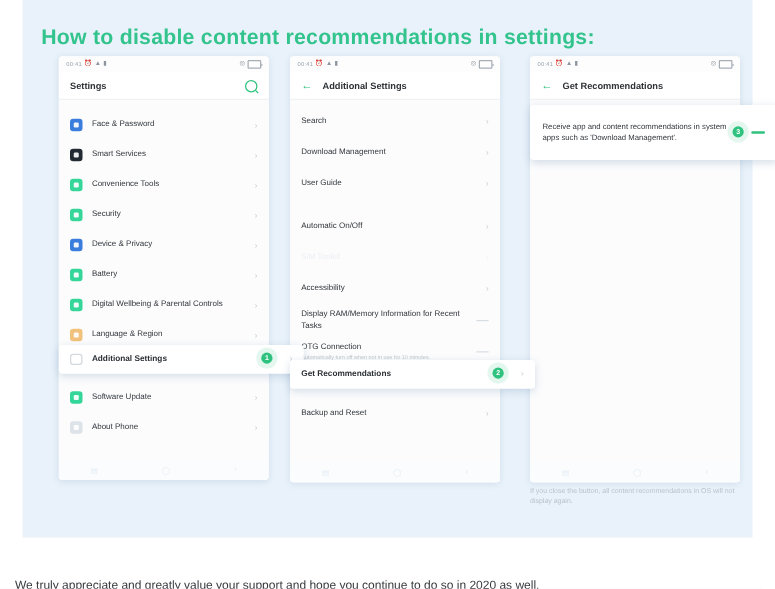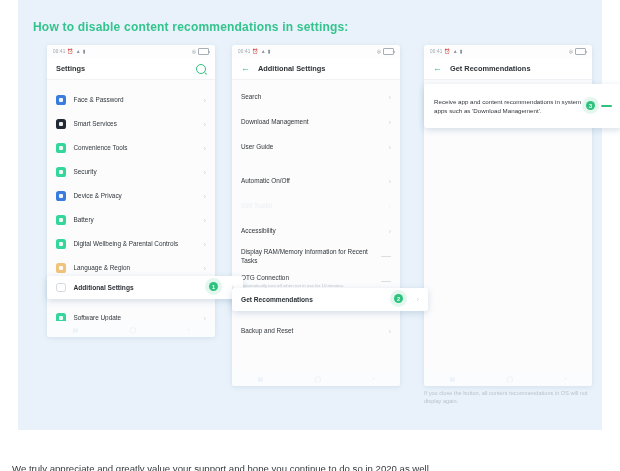--- a/index.html
+++ b/index.html
@@ -7,30 +7,30 @@
     width:620px;height:471px;background:#ffffff;
     font-family:"Liberation Sans","DejaVu Sans",sans-serif;
     overflow:hidden;position:relative;
   }
   .page-panel{
     position:absolute;left:18px;top:0;width:584px;height:430px;
     background:#e9f2fa;
   }
   .panel-title{
     position:absolute;left:33px;top:20px;
-    font-size:12px;font-weight:700;color:#33c48d;letter-spacing:.2px;
+    font-size:17px;font-weight:700;color:#33c48d;letter-spacing:.2px;
   }
 
   
   .phone{
     position:absolute;background:#ffffff;border-radius:3px;
     box-shadow:0 1px 5px rgba(90,130,170,.16);
     overflow:hidden;
   }
-  #phone1{left:47px;top:45px;width:168px;height:292px;}
+  #phone1{left:47px;top:45px;width:168px;height:339px;}
   #phone2{left:232px;top:45px;width:168px;height:341px;}
   #phone3{left:424px;top:45px;width:168px;height:341px;}
 
   .statusbar{
     height:13px;display:flex;align-items:center;justify-content:space-between;
     padding:0 6px;background:#fdfdfd;
   }
   .sb-left,.sb-right{display:flex;align-items:center;gap:2px;}
   .sb-time{font-size:4.6px;color:#9aa3ab;letter-spacing:.2px;}
   .sb-ic{font-size:5px;color:#8c959e;line-height:1;}

